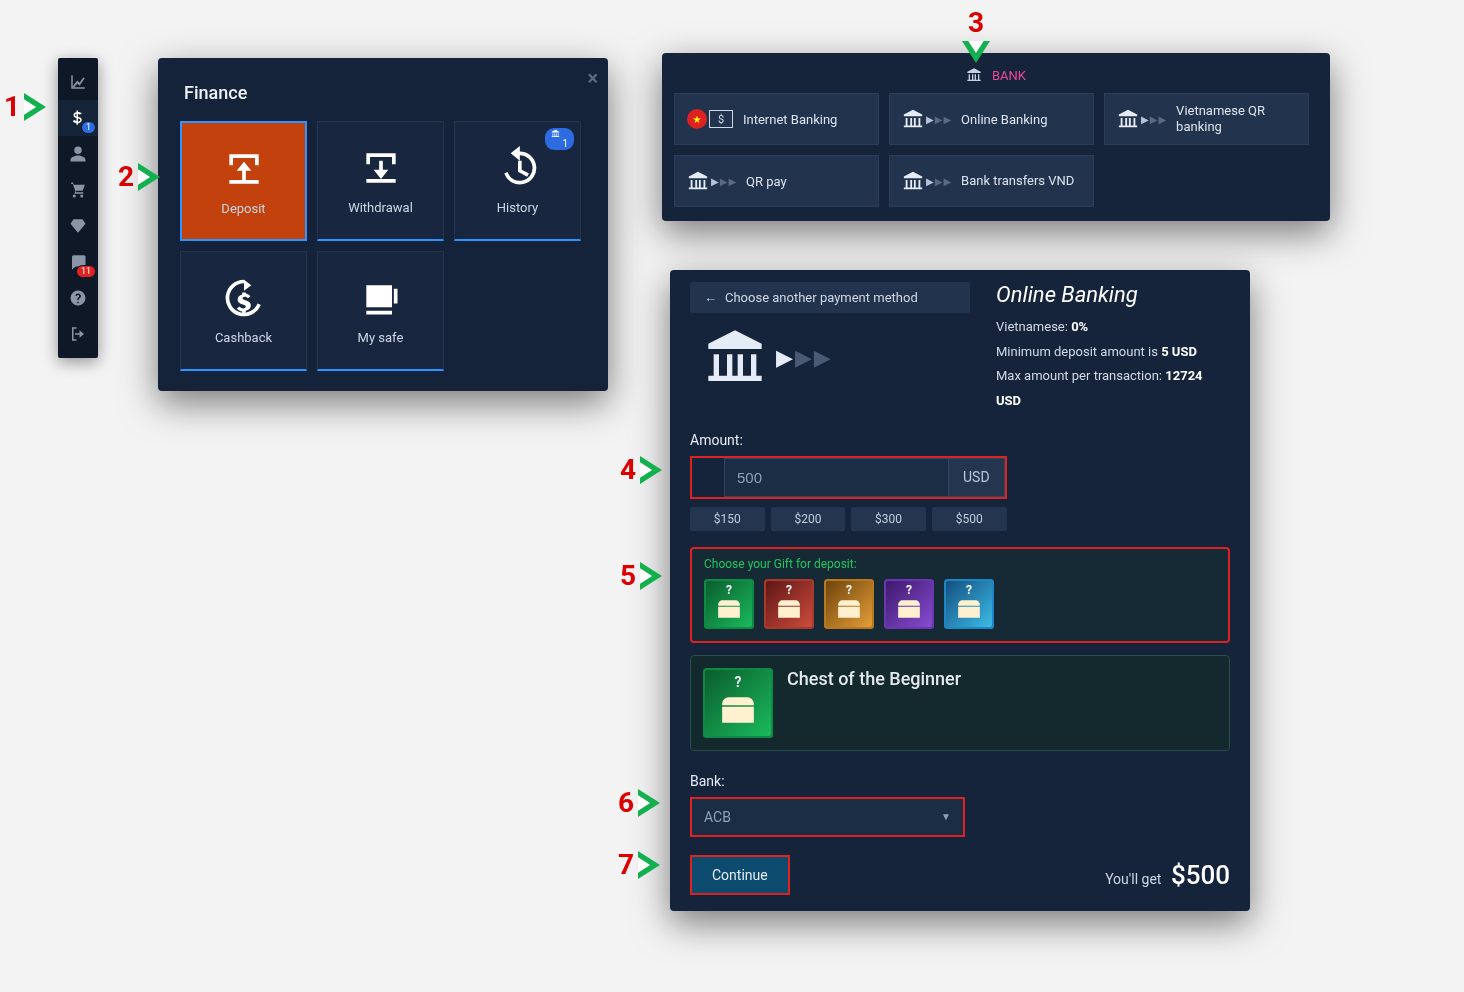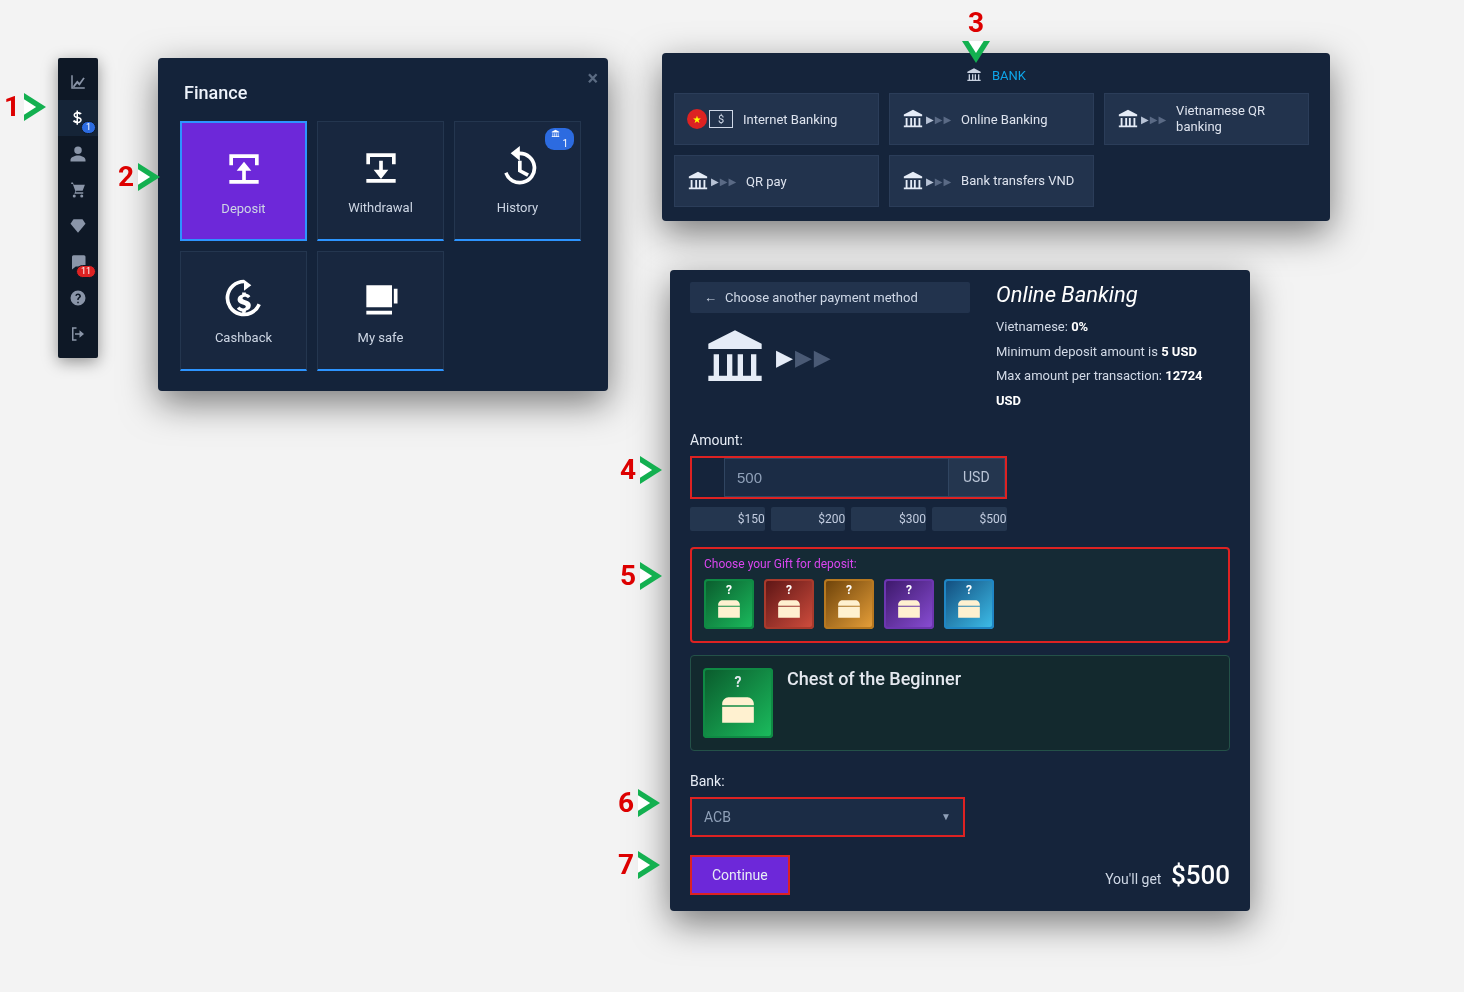--- a/index.html
+++ b/index.html
@@ -110,21 +110,21 @@
   .tile {
     width:127px; height:120px;
     background:#18273f;
     border:1px solid #24364f;
     display:flex; flex-direction:column;
     align-items:center; justify-content:center;
     font-size:13px; color:#cdd6e4; cursor:pointer;
     position:relative;
     border-bottom: 2px solid #2d94ff;
   }
-  .tile.active { border:2px solid #2d94ff; background:#6d28d9; }
+  .tile.active { border:2px solid #2d94ff; background:#c2410c; }
   .tile svg { width:44px; height:44px; fill:#fff; margin-bottom:10px; }
   .tile .tile-lbl {}
   .tile .tile-badge {
     position:absolute; top:6px; right:6px;
     background:#2c6be0; color:#fff; border-radius:9px;
     font-size:10px; padding:1px 6px;
   }
   .tile .dot {
     position:absolute; top:10px; right:14px;
     width:6px; height:6px; background:#ffb400; border-radius:50%;
@@ -132,21 +132,21 @@
 
   
   .bank-panel {
     position:absolute; left:662px; top:53px;
     width:668px; background:#15243b;
     border-radius:4px; padding:10px 12px 14px;
     box-shadow:0 12px 36px rgba(0,0,0,.5);
   }
   .bank-head {
     display:flex; align-items:center; justify-content:center; gap:10px;
-    color:#0ea5e9; font-size:13px; padding:4px 0 10px;
+    color:#ec4899; font-size:13px; padding:4px 0 10px;
   }
   .bank-head svg { width:16px; height:16px; fill:#c8d1e0; }
   .bank-grid { display:flex; flex-wrap:wrap; gap:10px; }
   .bank-card {
     width:205px; height:52px; background:#22334d;
     display:flex; align-items:center; gap:10px; padding:0 12px;
     font-size:13px; color:#dde3ee; cursor:pointer;
     border: 1px solid #2b3d59;
   }
   .bank-card .glyphs { display:flex; align-items:center; gap:2px; flex:0 0 auto; }
@@ -204,30 +204,30 @@
     background:#24364f; color:#b9c4d6; padding:10px 14px; font-size:14px;
     border:1px solid #304561; border-left:none;
   }
   .promo-wrap input {
     width:100%; background:#1b2c45; border:1px solid #304561;
     color:#8fa0b8; padding:10px 12px; font-size:15px;
   }
   .chips { display:flex; gap:6px; margin-top:8px; }
   .chip {
     flex:1; background:#24364f; color:#c3cde0;
-    text-align:right; padding:5px 0; font-size:12px; cursor:pointer;
+    text-align:center; padding:5px 0; font-size:12px; cursor:pointer;
     border-radius:2px;
   }
 
   .gift-box {
     margin-top:16px; border:1px solid #2c6147;
     background:#152a35; border-radius:4px; padding:8px 12px 12px;
   }
   .gift-box.red-box{}
-  .gift-lbl { font-size:12px; color:#d946ef; margin-bottom:8px; }
+  .gift-lbl { font-size:12px; color:#22c55e; margin-bottom:8px; }
   .chests { display:flex; gap:10px; }
   .chest {
     width:50px; height:50px; border-radius:4px;
     display:flex; align-items:center; justify-content:center;
     font-size:20px; color:#fff; cursor:pointer;
     position:relative;
   }
   .chest::after{
     content:'?'; position:absolute; top:4px; font-size:12px; font-weight:700;
   }
@@ -262,21 +262,21 @@
   }
   .bsel {
     display:flex; justify-content:space-between; align-items:center;
     background:#1b2c45; border:1px solid #304561;
     color:#8fa0b8; padding:10px 12px; font-size:14px; cursor:pointer;
   }
   .continue {
     margin-top:18px; display:flex; justify-content:space-between; align-items:center;
   }
   .continue .btn {
-    background:#6d28d9; color:#e6ecf5; padding:10px 20px;
+    background:#0c4a6e; color:#e6ecf5; padding:10px 20px;
     font-size:14px; cursor:pointer; border:1px solid #304561;text-align:center;
   }
   .youget { font-size:14px; color:#cdd6e4; }
   .youget .val { font-size:26px; color:#fff; font-weight:500; margin-left:6px; }
 
   
   svg.ico { display:block; }
 </style>
 </head>
 <body>

